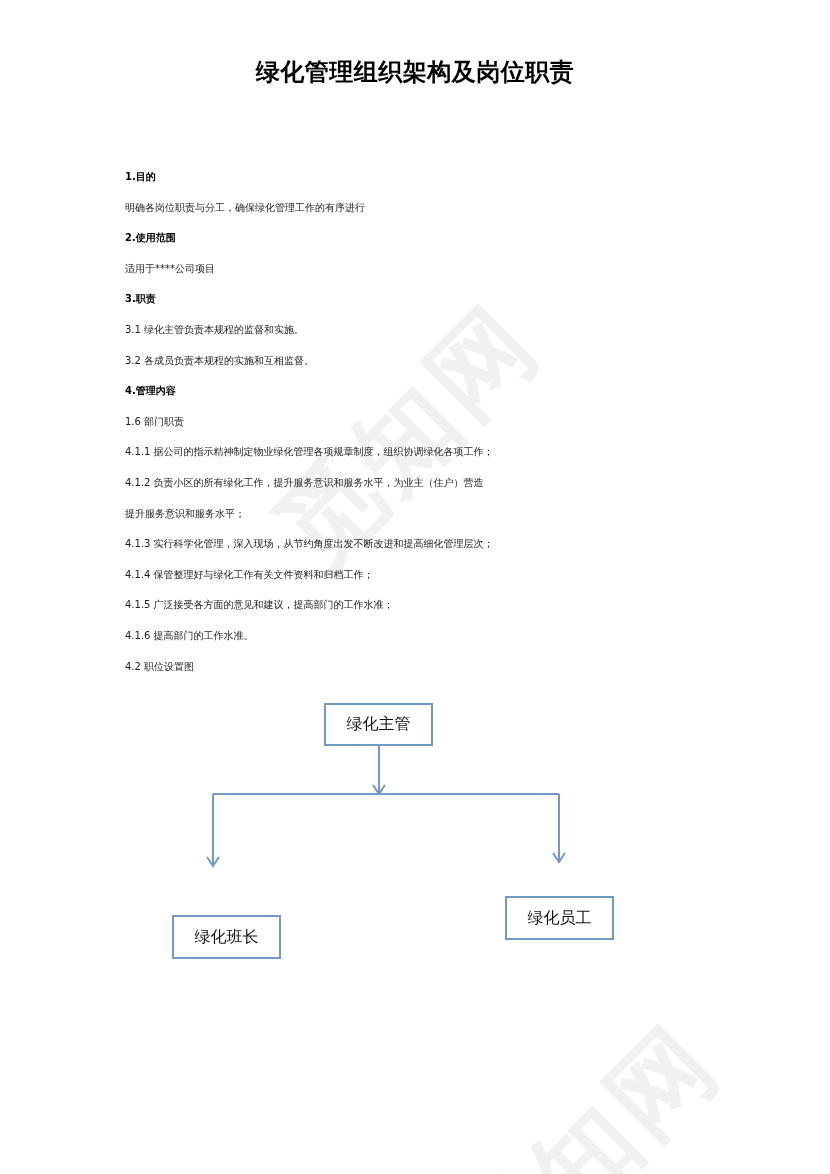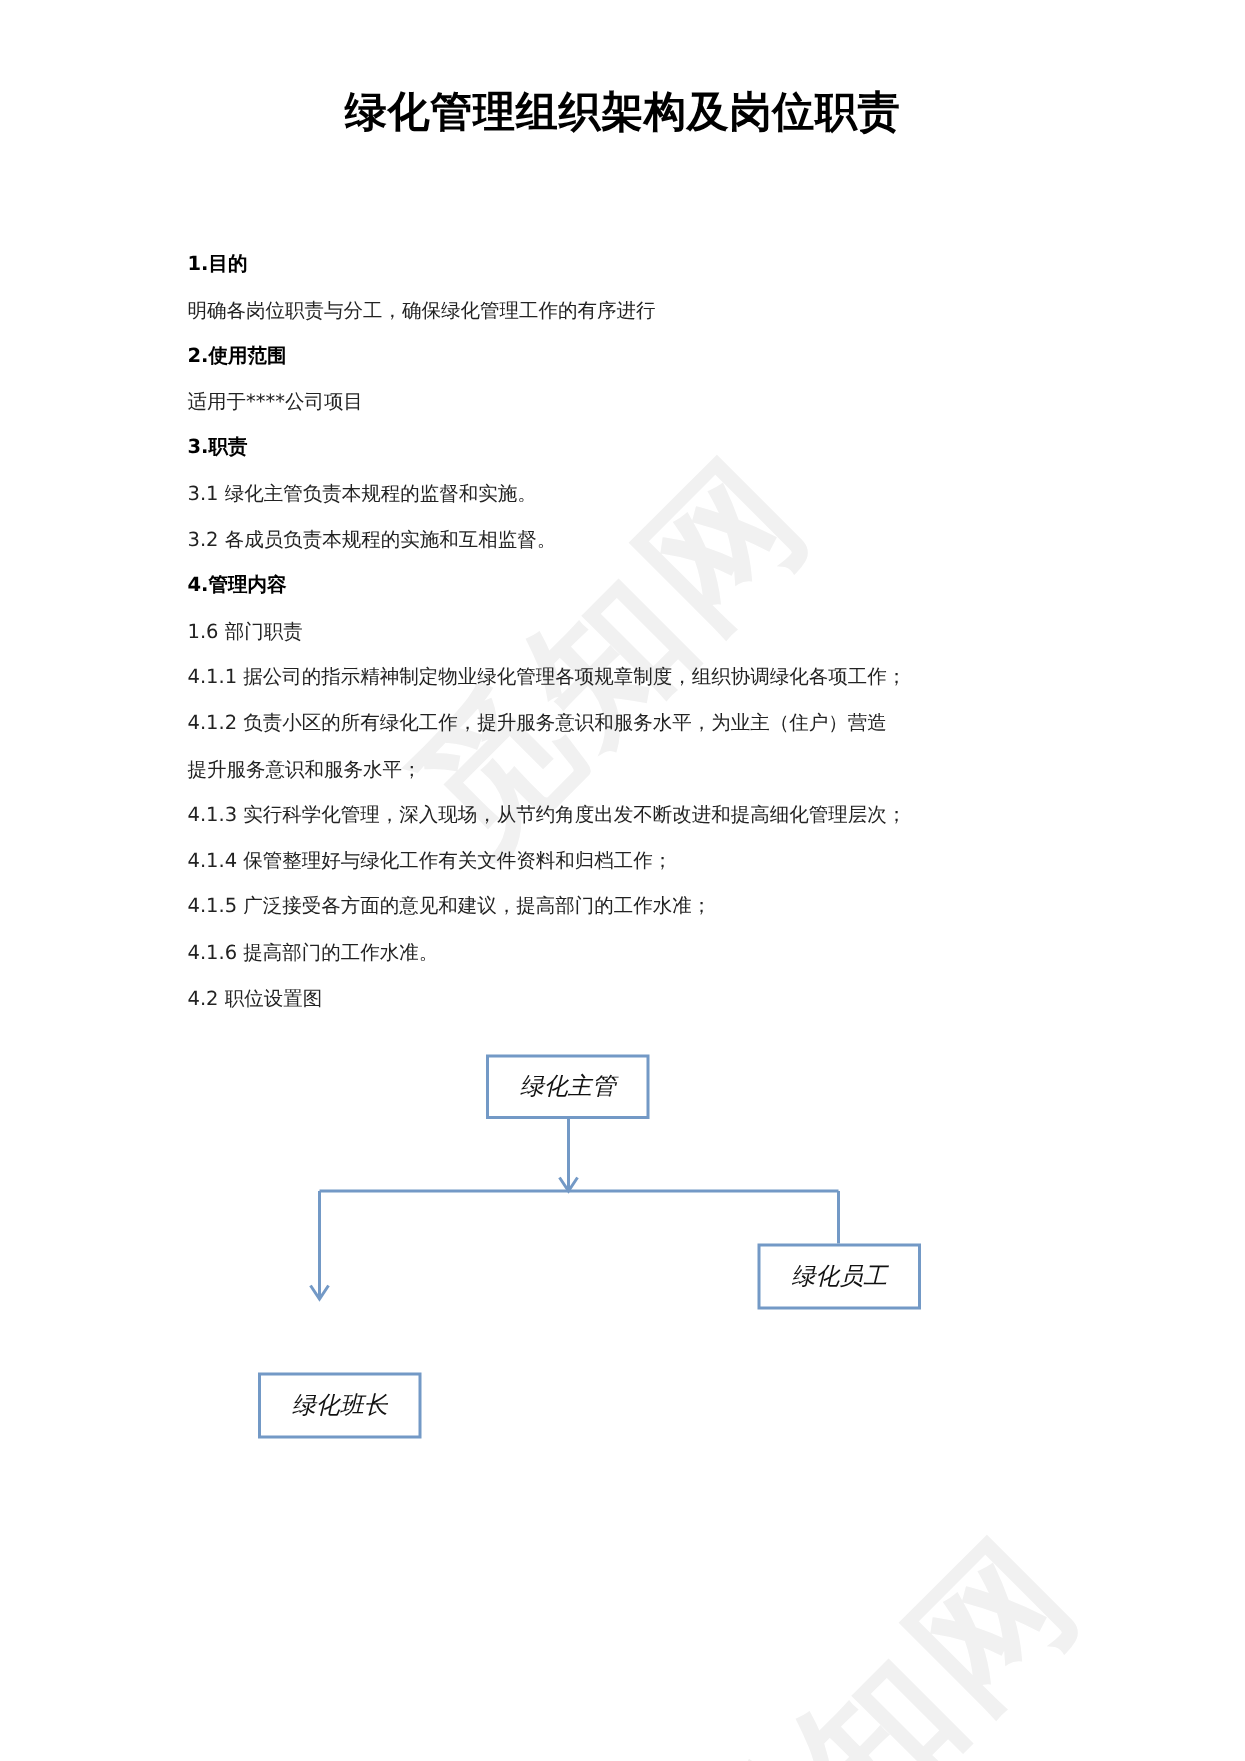--- a/index.html
+++ b/index.html
@@ -28,69 +28,68 @@
       z-index: 0;
     }
     .wm1 { left: 250px; top: 370px; }
     .wm2 { left: 430px; top: 1090px; }
     .title {
       position: absolute;
       left: 0;
       width: 830px;
       top: 56px;
       text-align: center;
-      font-size: 28px;
+      font-size: 24px;
       font-weight: bold;
       color: #000;
       letter-spacing: 0.5px;
       z-index: 1;
     }
     .content {
       position: absolute;
       left: 125px;
       top: 162px;
       width: 600px;
       z-index: 1;
     }
     .line {
       height: 30.6px;
       line-height: 30.6px;
-      font-size: 13px;
+      font-size: 10px;
       white-space: nowrap;
       color: #222;
     }
     .line.heading {
       font-weight: bold;
       color: #000;
     }
     .diagram {
       position: absolute;
       left: 0;
       top: 0;
       width: 830px;
       height: 1174px;
       z-index: 1;
       pointer-events: none;
-      font-style: italic;
     }
     .node {
       position: absolute;
       box-sizing: border-box;
       border: 2px solid #7399c6;
       background: #ffffff;
       display: flex;
       align-items: center;
       justify-content: center;
       font-size: 16px;
       color: #111;
       pointer-events: auto;
     }
     .node-top { left: 324px; top: 703px; width: 109px; height: 43px; }
     .node-left { left: 172px; top: 867px; width: 109px; height: 44px; margin-top: 48px; }
-    .node-right { left: 505px; top: 829px; width: 109px; height: 44px; }
+    .node-right { left: 505px; top: 896px; width: 109px; height: 44px; }
   </style>
 </head>
 <body>
 
 <div class="watermark wm1">觅知网</div>
 <div class="watermark wm2">觅知网</div>
 
 <div class="title">绿化管理组织架构及岗位职责</div>
 
 <div class="content">

